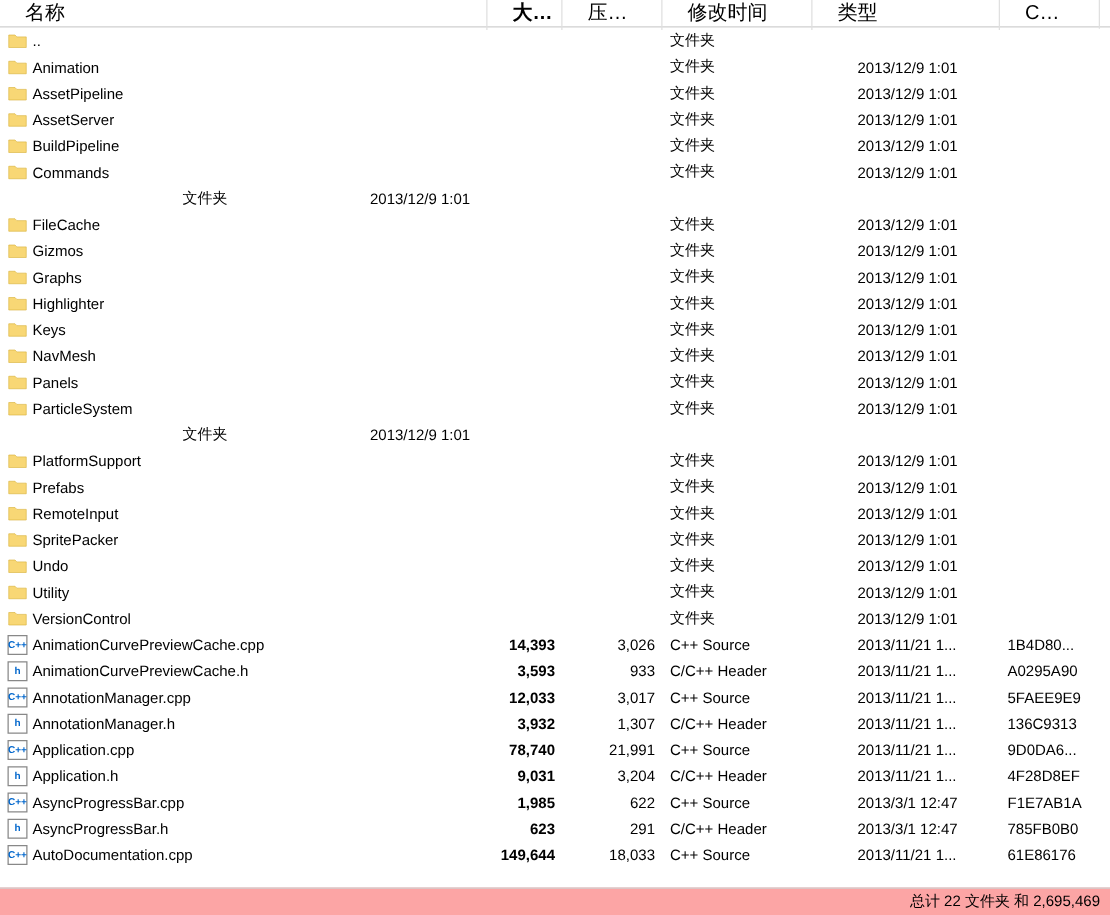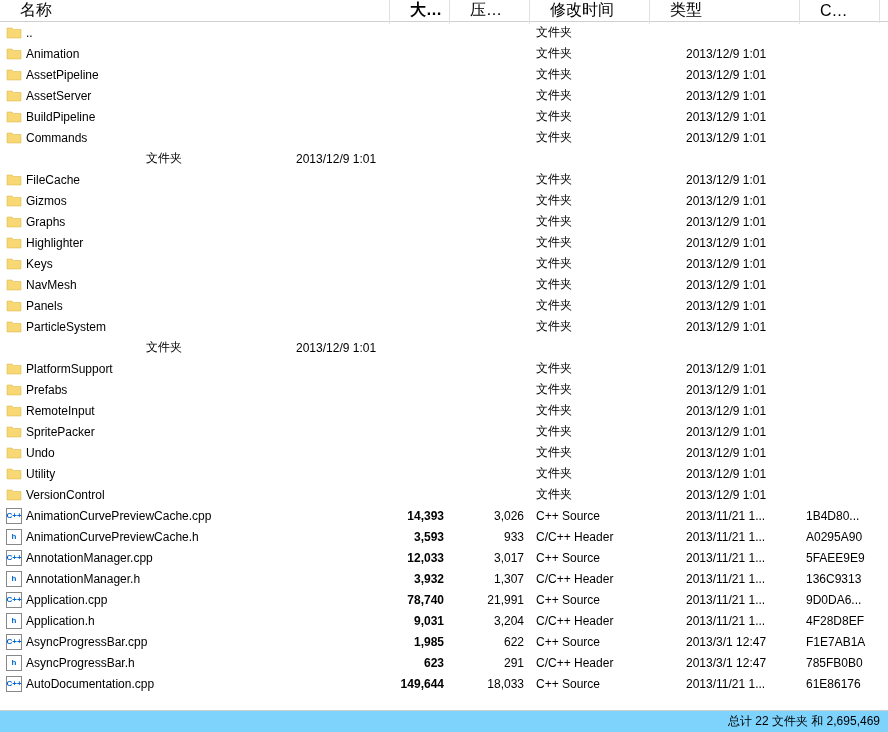--- a/index.html
+++ b/index.html
@@ -77,21 +77,21 @@
 }
 .cpp-icon { color: #0066cc; }
 .h-icon { color: #0066cc; }
 .status-bar {
   height: 22px;
   border-top: 1px solid #d0d0d0;
   display: flex;
   align-items: center;
   justify-content: flex-end;
   padding: 0 8px;
-  background: #7dd3fc;
+  background: #fca5a5;
   font-size: 12px;
 }
 </style>
 </head>
 <body>
 
 <div class="header-row">
   <div class="header-cell col-name">名称</div>
   <div class="header-cell col-size">大小</div>
   <div class="header-cell col-compressed">压缩后大小</div>

